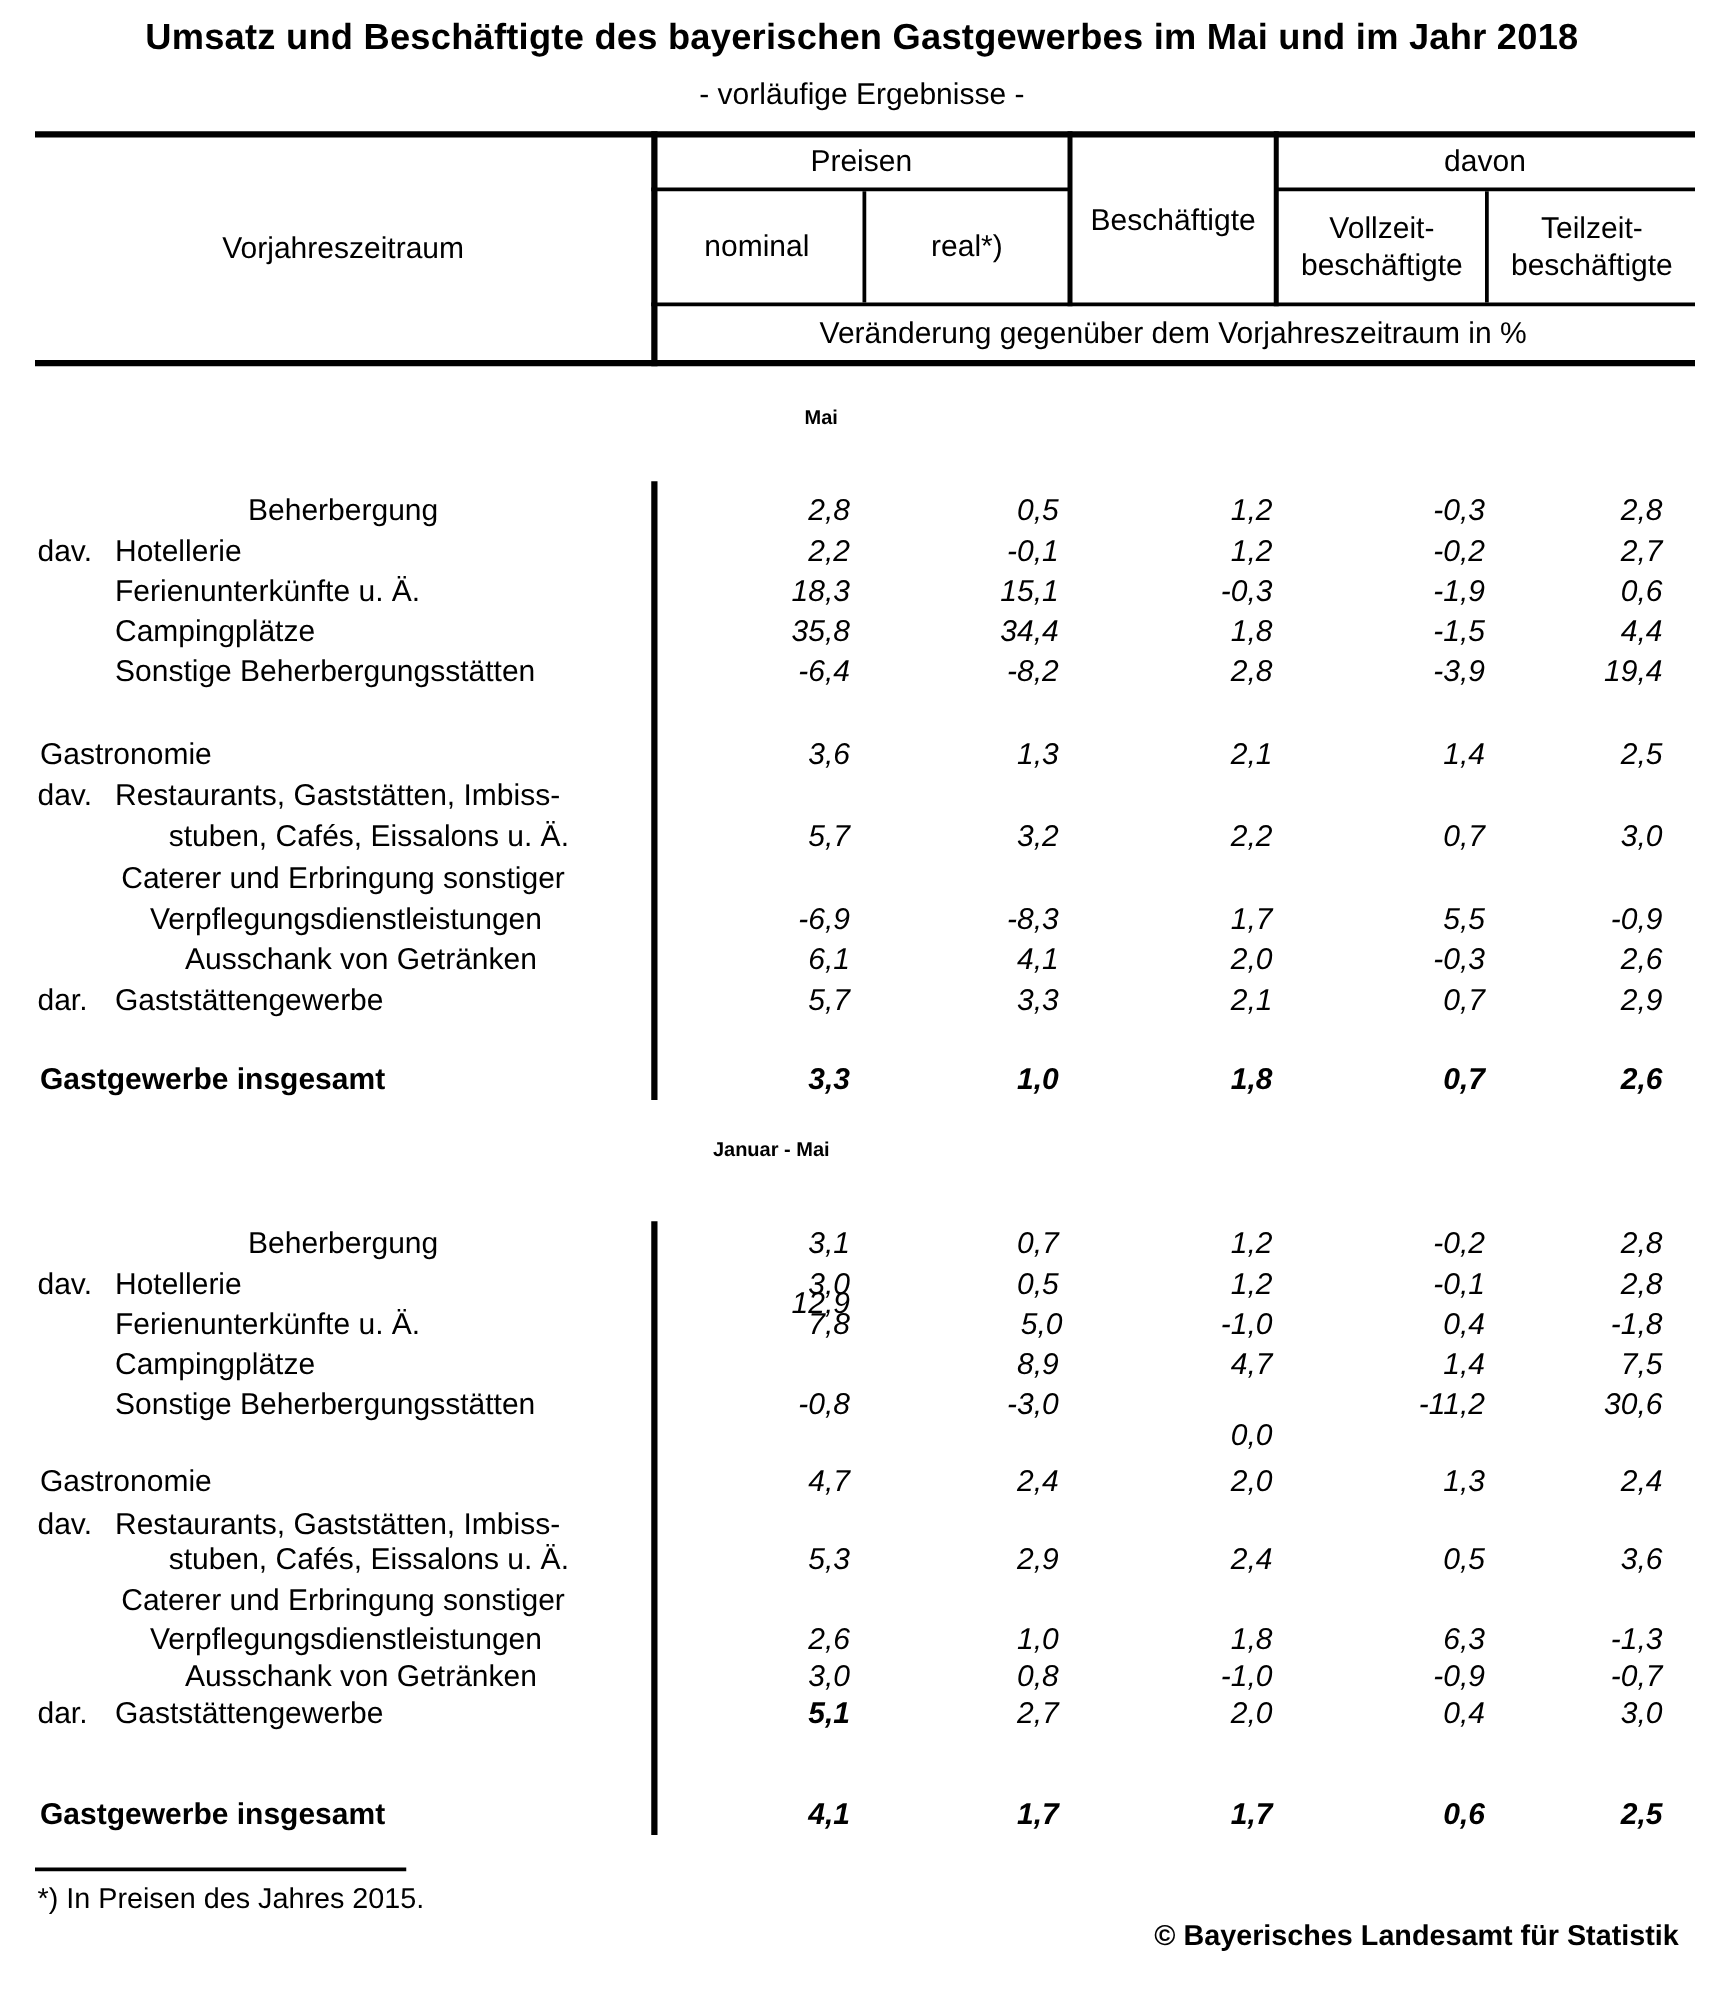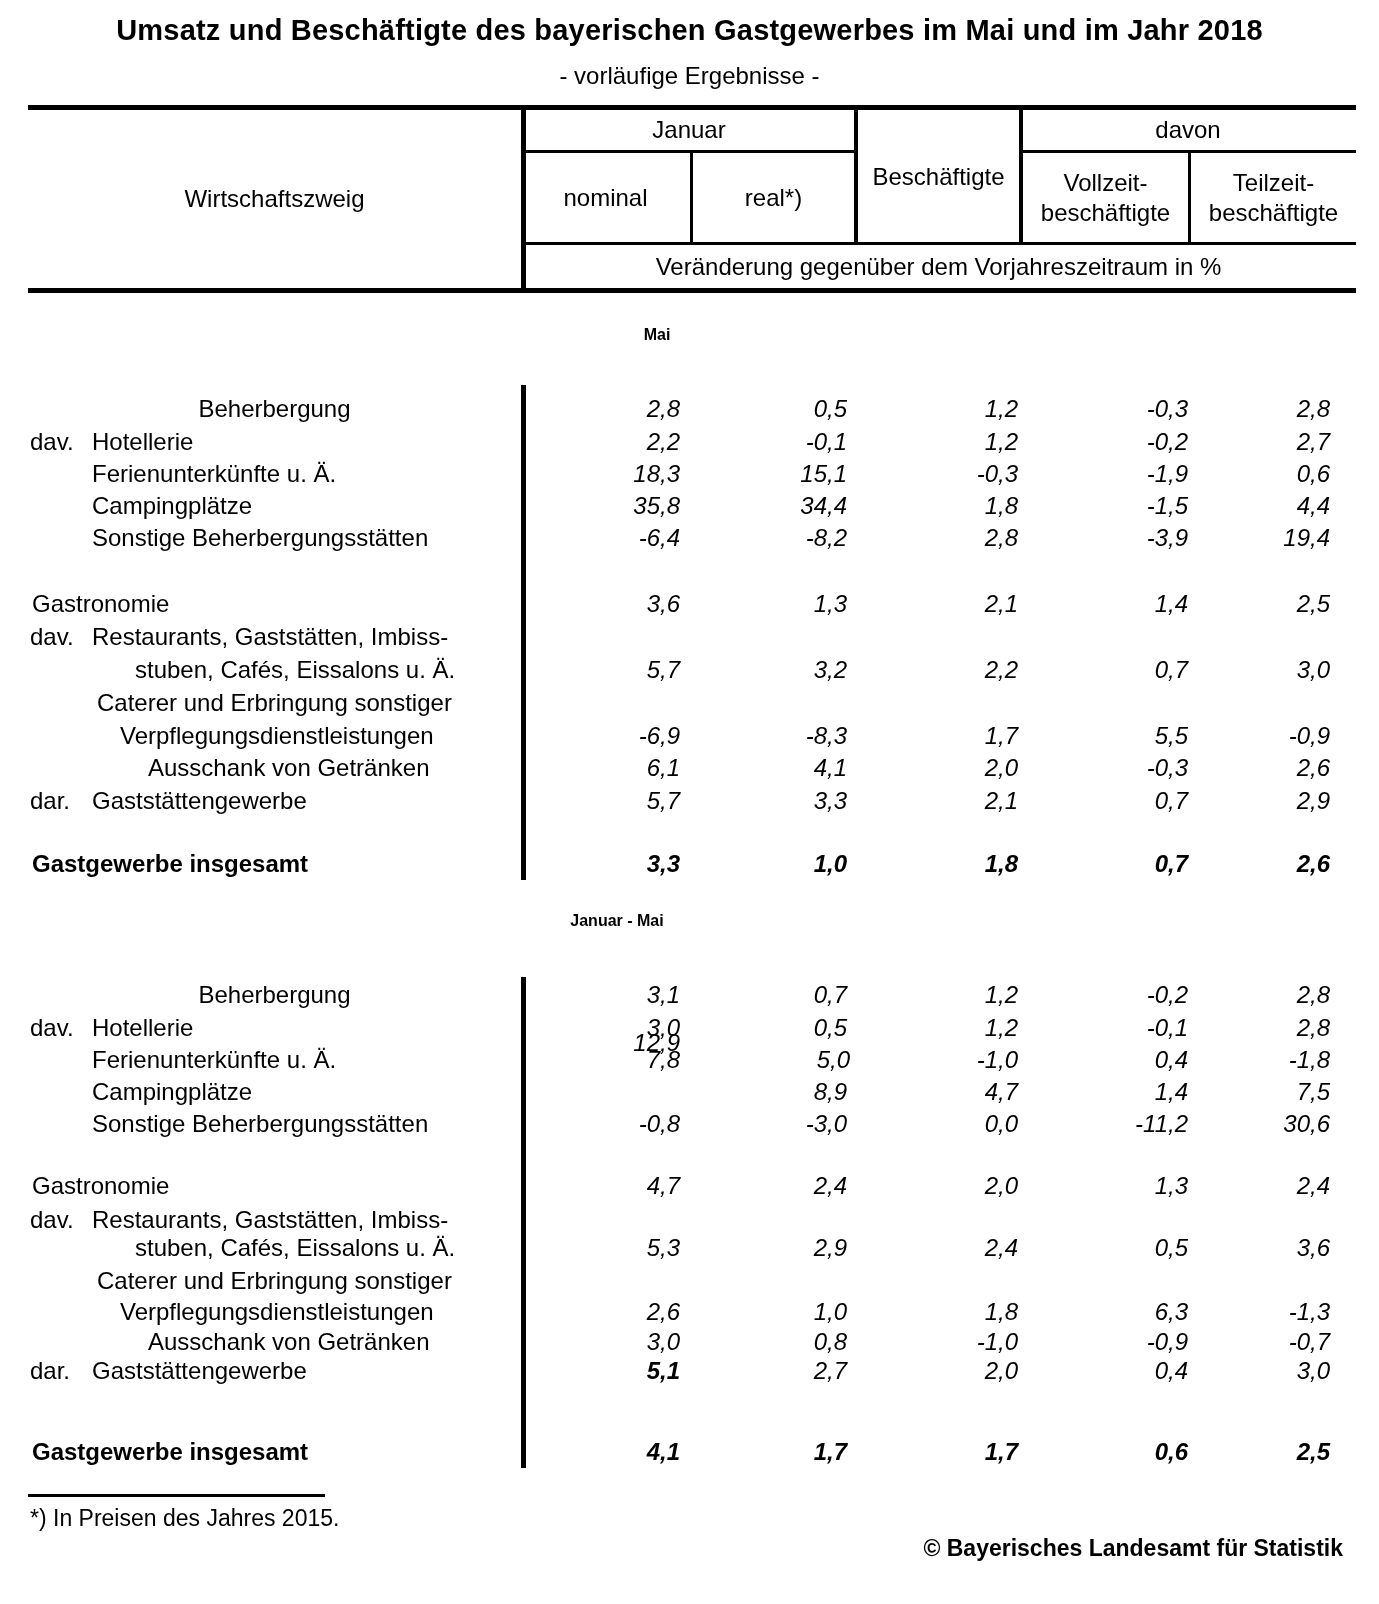--- a/index.html
+++ b/index.html
@@ -56,24 +56,24 @@
   <div class="rule" style="left:521px; top:150px; width:336px; height:3px;"></div>
   <div class="rule" style="left:1020px; top:150px; width:336px; height:3px;"></div>
   <div class="rule" style="left:521px; top:242px; width:835px; height:3px;"></div>
   <div class="rule" style="left:521px; top:105px; width:5px; height:188px;"></div>
   <div class="rule" style="left:690px; top:153px; width:3px; height:89px;"></div>
   <div class="rule" style="left:854px; top:105px; width:4px; height:140px;"></div>
   <div class="rule" style="left:1019px; top:105px; width:4px; height:140px;"></div>
   <div class="rule" style="left:1188px; top:153px; width:3px; height:89px;"></div>
 
   <div class="hcell" style="left:28px; top:110px; width:493px; height:178px;">
-    <span>Wirtschaftszweig</span>
+    <span>Vorjahreszeitraum</span>
   </div>
   <div class="hcell" style="left:521px; top:108px; width:336px; height:44px;">
-    <span>Januar</span>
+    <span>Preisen</span>
   </div>
   <div class="hcell" style="left:1020px; top:108px; width:336px; height:44px;">
     <span>davon</span>
   </div>
   <div class="hcell" style="left:521px; top:153px; width:169px; height:89px;">
     <span>nominal</span>
   </div>
   <div class="hcell" style="left:690px; top:153px; width:167px; height:89px;">
     <span>real*)</span>
   </div>
@@ -191,21 +191,21 @@
       <div class="num" style="left: 1190px; top: 1045px;">-1,8</div>
       <div class="lbl" style="top: 1077px; left: 92px;">Campingplätze</div>
       <div class="num" style="left: 540px; top: 1028px;">12,9</div>
       <div class="num" style="left: 707px; top: 1077px;">8,9</div>
       <div class="num" style="left: 878px; top: 1077px;">4,7</div>
       <div class="num" style="left: 1048px; top: 1077px;">1,4</div>
       <div class="num" style="left: 1190px; top: 1077px;">7,5</div>
       <div class="lbl" style="top: 1109px; left: 92px;">Sonstige Beherbergungsstätten</div>
       <div class="num" style="left: 540px; top: 1109px;">-0,8</div>
       <div class="num" style="left: 707px; top: 1109px;">-3,0</div>
-      <div class="num" style="left: 878px; top: 1109px;">0,0</div>
+      <div class="num" style="left: 878px; top: 1134px;">0,0</div>
       <div class="num" style="left: 1048px; top: 1109px;">-11,2</div>
       <div class="num" style="left: 1190px; top: 1109px;">30,6</div>
       <div class="lbl" style="top: 1171px; left: 32px;">Gastronomie</div>
       <div class="num" style="left: 540px; top: 1171px;">4,7</div>
       <div class="num" style="left: 707px; top: 1171px;">2,4</div>
       <div class="num" style="left: 878px; top: 1171px;">2,0</div>
       <div class="num" style="left: 1048px; top: 1171px;">1,3</div>
       <div class="num" style="left: 1190px; top: 1171px;">2,4</div>
       <div class="lbl" style="top: 1205px; left: 92px;">Restaurants, Gaststätten, Imbiss-</div>
       <div class="lbl" style="top: 1233px; left: 135px;">stuben, Cafés, Eissalons u. Ä.</div>

